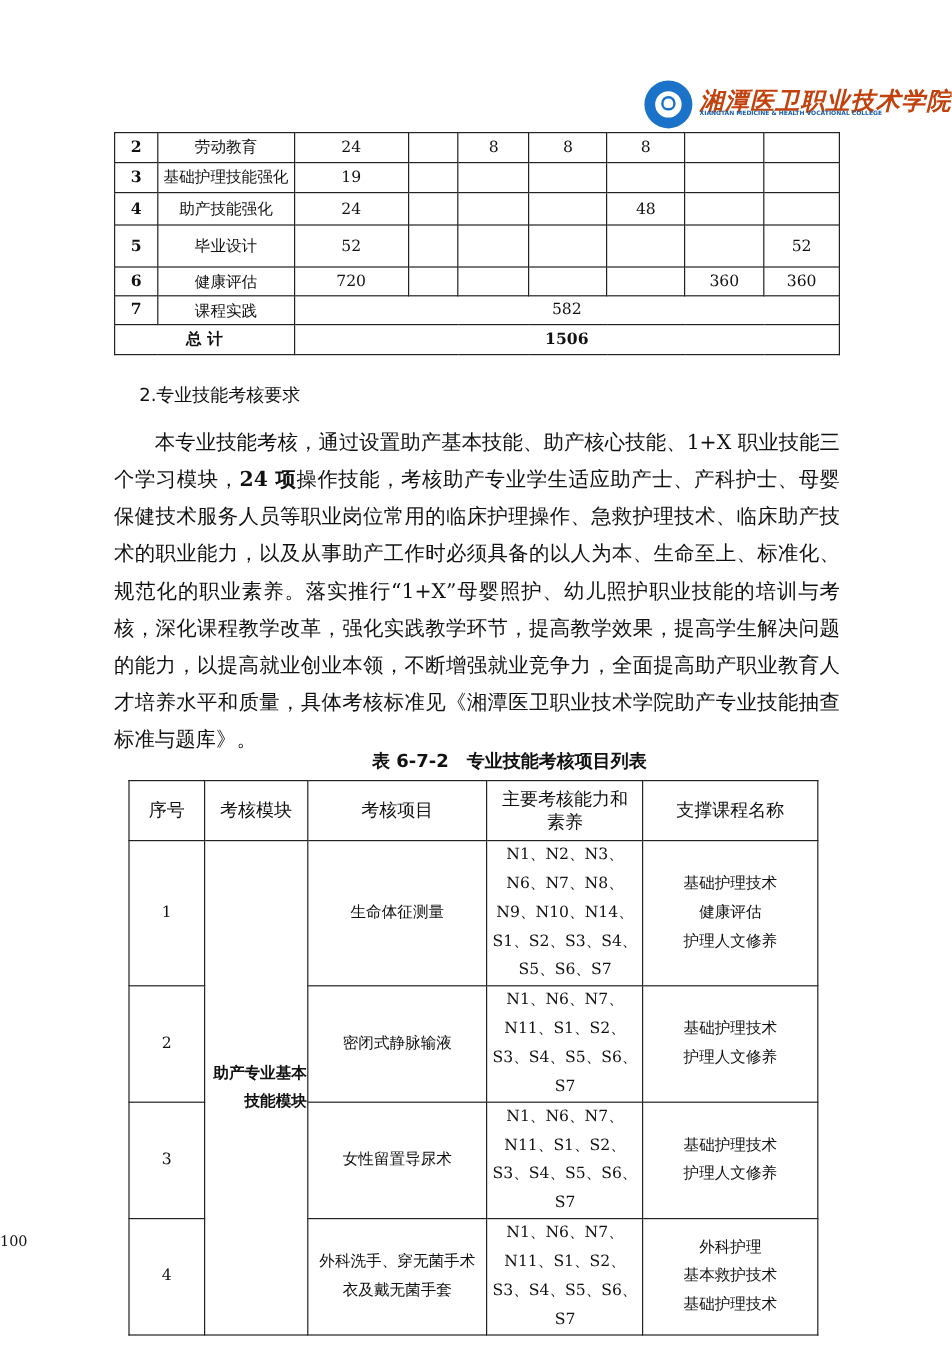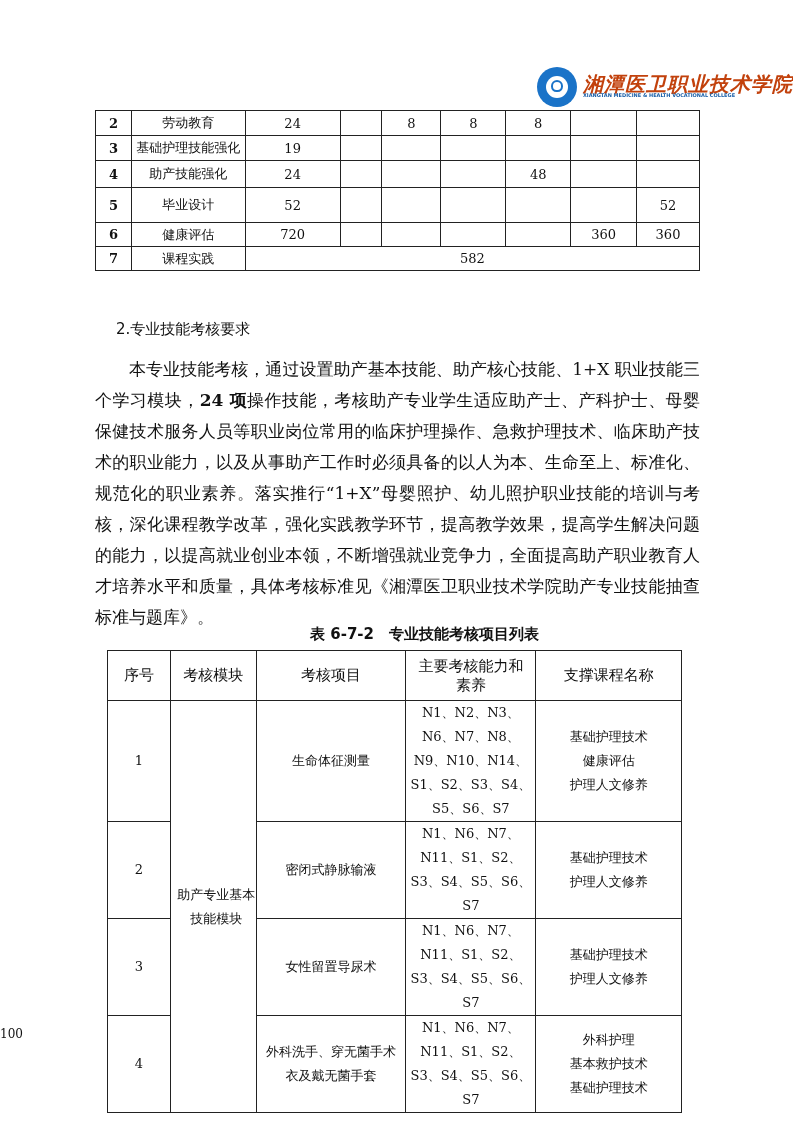--- a/index.html
+++ b/index.html
@@ -27,21 +27,21 @@
     font-family:"DejaVu Sans", sans-serif; }
   .para { position:absolute; left:95px; top:354px; width:605px; font-size:17px; line-height:31px;
     text-indent:2em; text-align:justify; text-align-last:left; }
   .para b { font-weight:bold; }
 
   .caption { position:absolute; left:0; width:793px; top:625px; text-align:center; font-size:15px;
     font-weight:bold; font-family:"DejaVu Sans", sans-serif;padding-left:28px; }
   #t2 { left:107px; top:650px; width:575px; }
   #t2 th { font-size:15px; font-family:"DejaVu Sans", sans-serif; }
   #t2 td { font-size:13px; line-height:24px; }
-  #t2 td.mod { font-weight:normal; font-family:"DejaVu Sans", sans-serif; text-align:center; padding-left:6px; }
+  #t2 td.mod { font-weight:bold; font-family:"DejaVu Sans", sans-serif; text-align:right; padding-left:6px; }
 
   .pageno { position:absolute; left:0; width:793px; top:1027px; font-size:12px; }
 </style>
 </head>
 <body>
 
 <div class="logo">
   <div class="logo-badge"></div>
   <div class="logo-cn">湘潭医卫职业技术学院</div>
   <div class="logo-en">XIANGTAN MEDICINE &amp; HEALTH VOCATIONAL COLLEGE</div>
@@ -113,20 +113,24 @@
     <td></td>
     <td></td>
     <td>360</td>
     <td>360</td>
   </tr>
   <tr style="height:24px">
     <td class="b">7</td>
     <td>课程实践</td>
     <td colspan="7">582</td>
   </tr>
+  <tr style="height:25px">
+    <td colspan="2" class="b">总 计</td>
+    <td colspan="7" class="b">1506</td>
+  </tr>
 </tbody>
   </table>
 
 <div class="heading">2.专业技能考核要求</div>
 <div class="para"><span>本专业技能考核，通过设置助产基本技能、助产核心技能、1+X 职业技能三个学习模块，</span><b>24 项</b><span>操作技能，考核助产专业学生适应助产士、产科护士、母婴保健技术服务人员等职业岗位常用的临床护理操作、急救护理技术、临床助产技术的职业能力，以及从事助产工作时必须具备的以人为本、生命至上、标准化、规范化的职业素养。落实推行“1+X”母婴照护、幼儿照护职业技能的培训与考核，深化课程教学改革，强化实践教学环节，提高教学效果，提高学生解决问题的能力，以提高就业创业本领，不断增强就业竞争力，全面提高助产职业教育人才培养水平和质量，具体考核标准见《湘潭医卫职业技术学院助产专业技能抽查标准与题库》。</span></div>
 
 <div class="caption">表 6-7-2　专业技能考核项目列表</div>
 
 <table id="t2">
   <colgroup>

